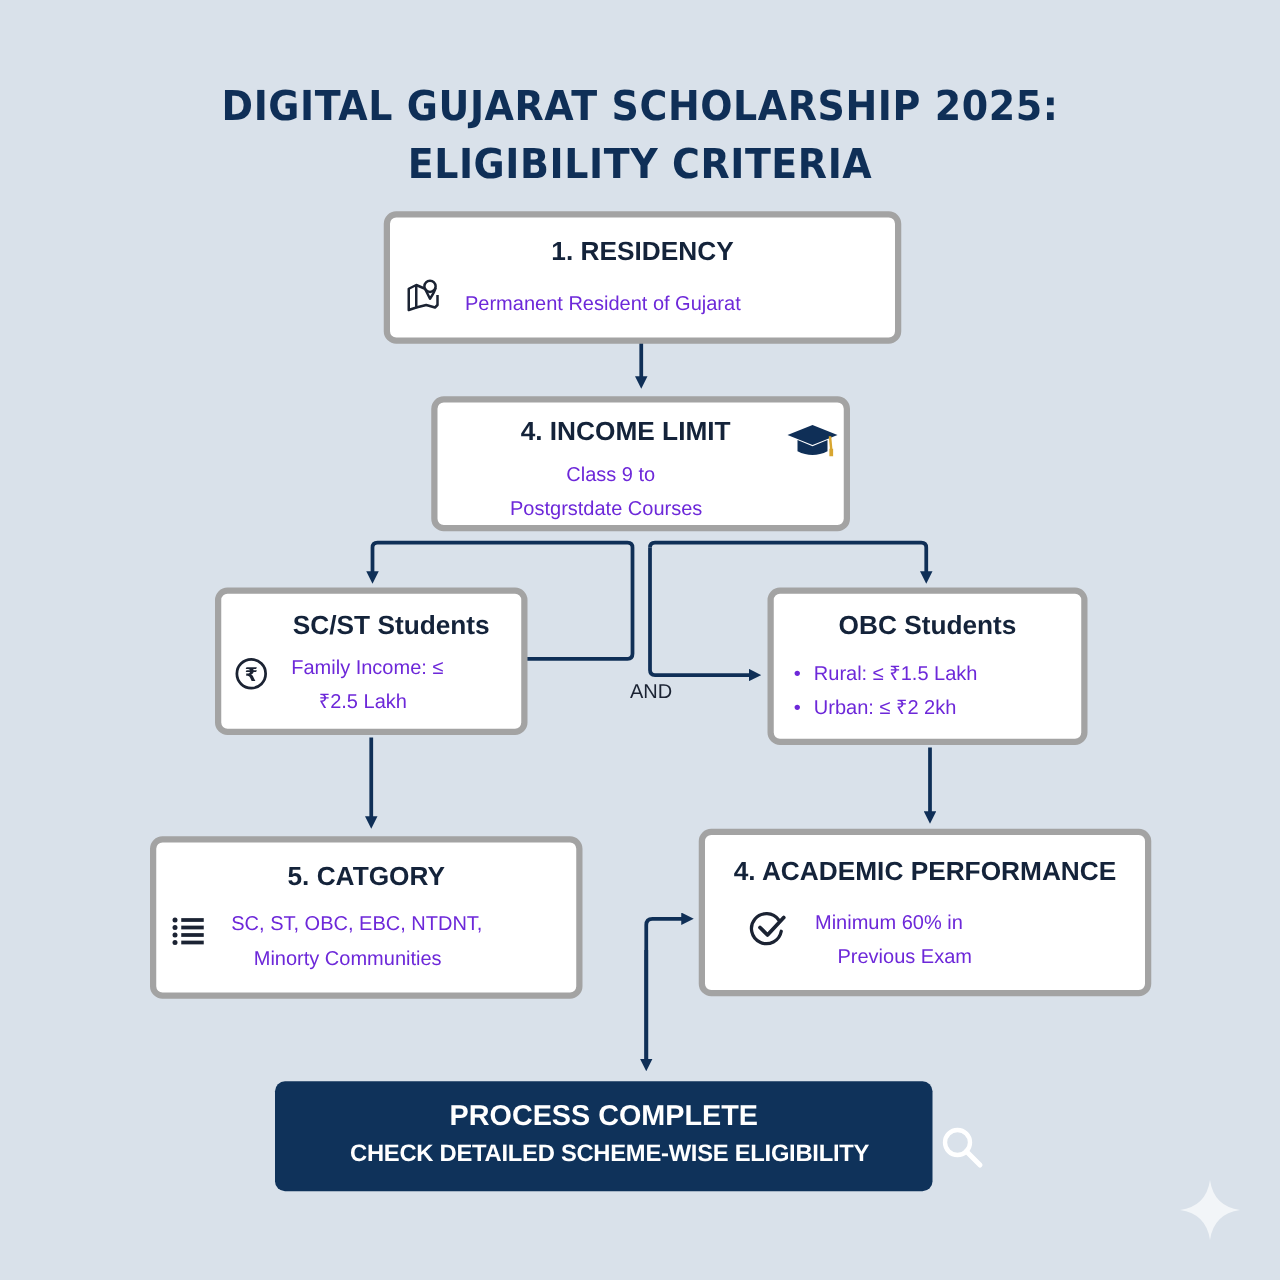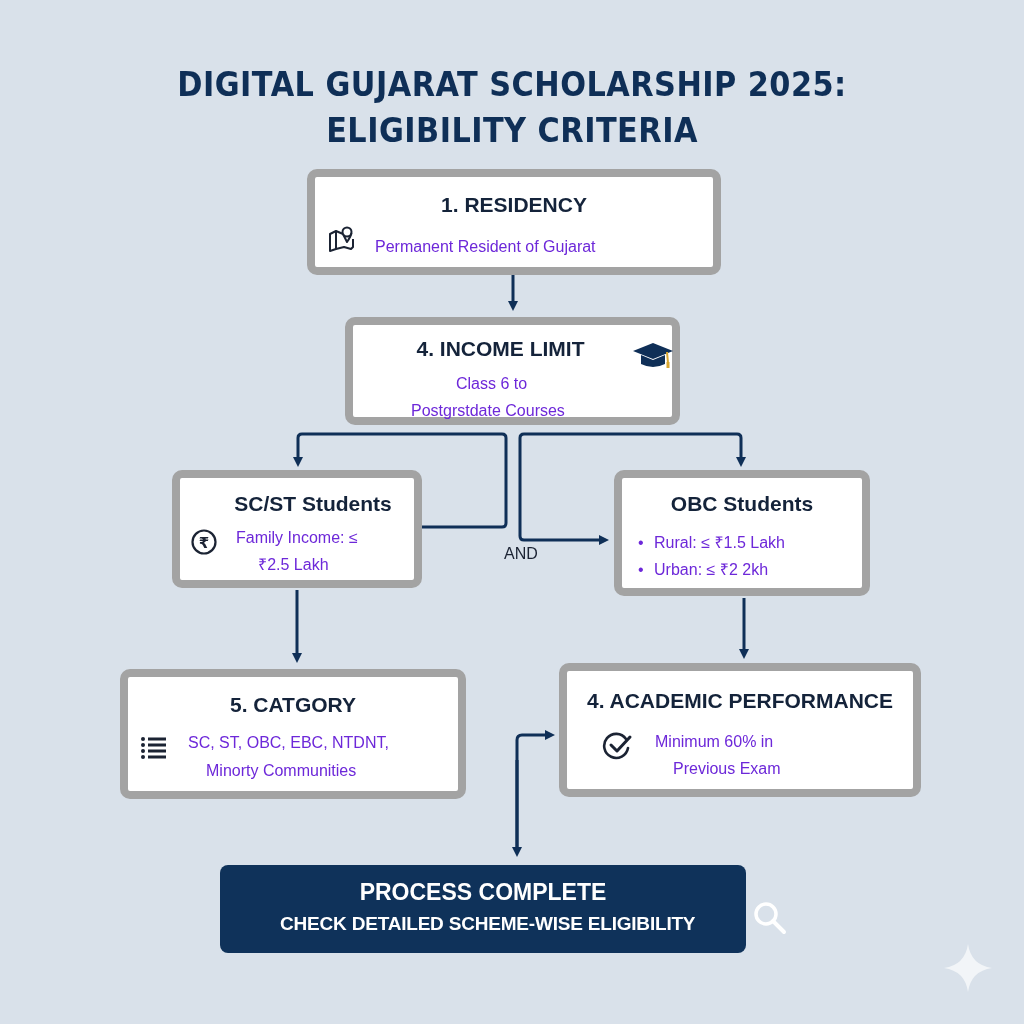--- a/index.html
+++ b/index.html
@@ -9,21 +9,21 @@
     font-family:"Liberation Sans", sans-serif;
     color:#14233a;
   }
   .title {
     position:absolute; left:0; top:62px; width:1024px; text-align:center;
     font-family:"DejaVu Sans", sans-serif; font-weight:bold;
     color:#0f2f57; font-size:33px; line-height:46px; letter-spacing:0.5px;
     transform:scaleX(0.92);
   }
   .box {
-    position:absolute; background:#ffffff; border:8px solid #a3a3a3;
+    position:absolute; background:#ffffff; border:5px solid #a3a3a3;
     border-radius:10px; box-sizing:border-box;
   }
   .box-title {
     position:absolute; left:0; width:100%; text-align:center;
     font-weight:bold; color:#14233a; font-size:21px;
   }
   .box-text {
     position:absolute; color:#6d28d9; font-size:16px; line-height:27px;
   }
   .icon { position:absolute; }
@@ -98,21 +98,21 @@
 <div class="box" style="left:345px;top:317px;width:335px;height:108px;">
   <div class="box-title" style="top:12px;left:-12px;">4. INCOME LIMIT</div>
   <span class="icon" style="left:278px;top:14px;">
     <svg width="44" height="34" viewBox="0 0 44 34">
         <path d="M2,12 L22,4 L42,12 L22,20 Z" fill="#0f2f57"></path>
         <path d="M10,16 L10,25 Q22,31 34,25 L34,16 L22,21 Z" fill="#0f2f57"></path>
         <path d="M36,13 L37,24" stroke="#d8a630" stroke-width="2"></path>
         <rect x="35.5" y="23" width="3" height="6" fill="#d8a630"></rect>
       </svg>
   </span>
-  <div class="box-text" style="left:103px;top:45px;">Class 6 to</div>
+  <div class="box-text" style="left:103px;top:45px;">Class 9 to</div>
   <div class="box-text" style="left:58px;top:72px;">Postgrstdate Courses</div>
 </div>
 
 <div class="box" style="left:172px;top:470px;width:250px;height:118px;">
   <div class="box-title" style="top:14px;margin-left:16px;">SC/ST Students</div>
   <span class="icon" style="left:10px;top:50px;">
     <svg width="28" height="28" viewBox="0 0 28 28">
         <circle cx="14" cy="14" r="11.5" fill="none" stroke="#1b2333" stroke-width="2.2"></circle>
         <text x="14" y="20" text-anchor="middle" font-family="DejaVu Sans, sans-serif" font-size="15" font-weight="bold" fill="#1b2333">₹</text>
       </svg>

